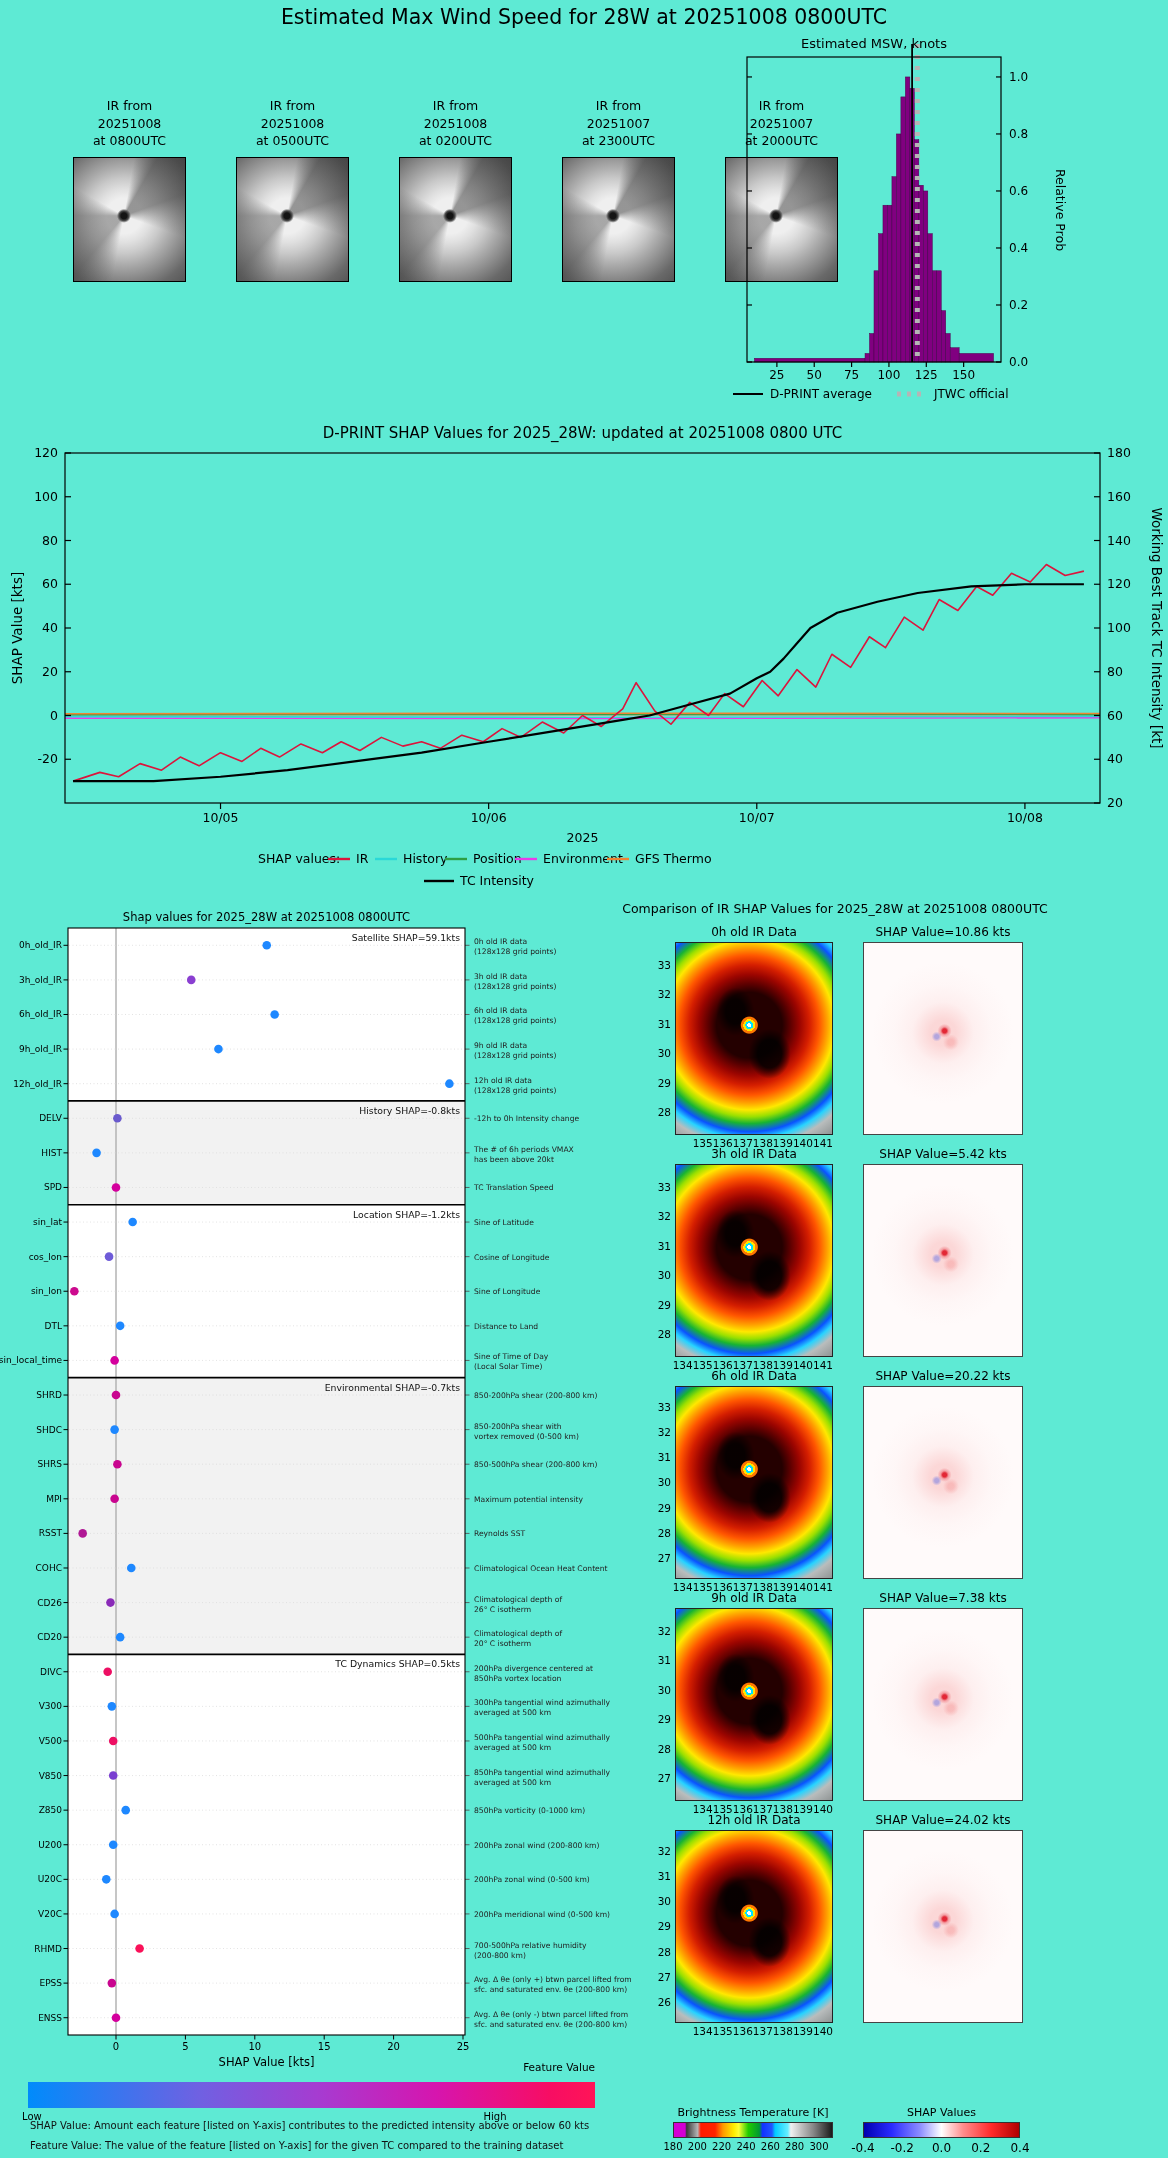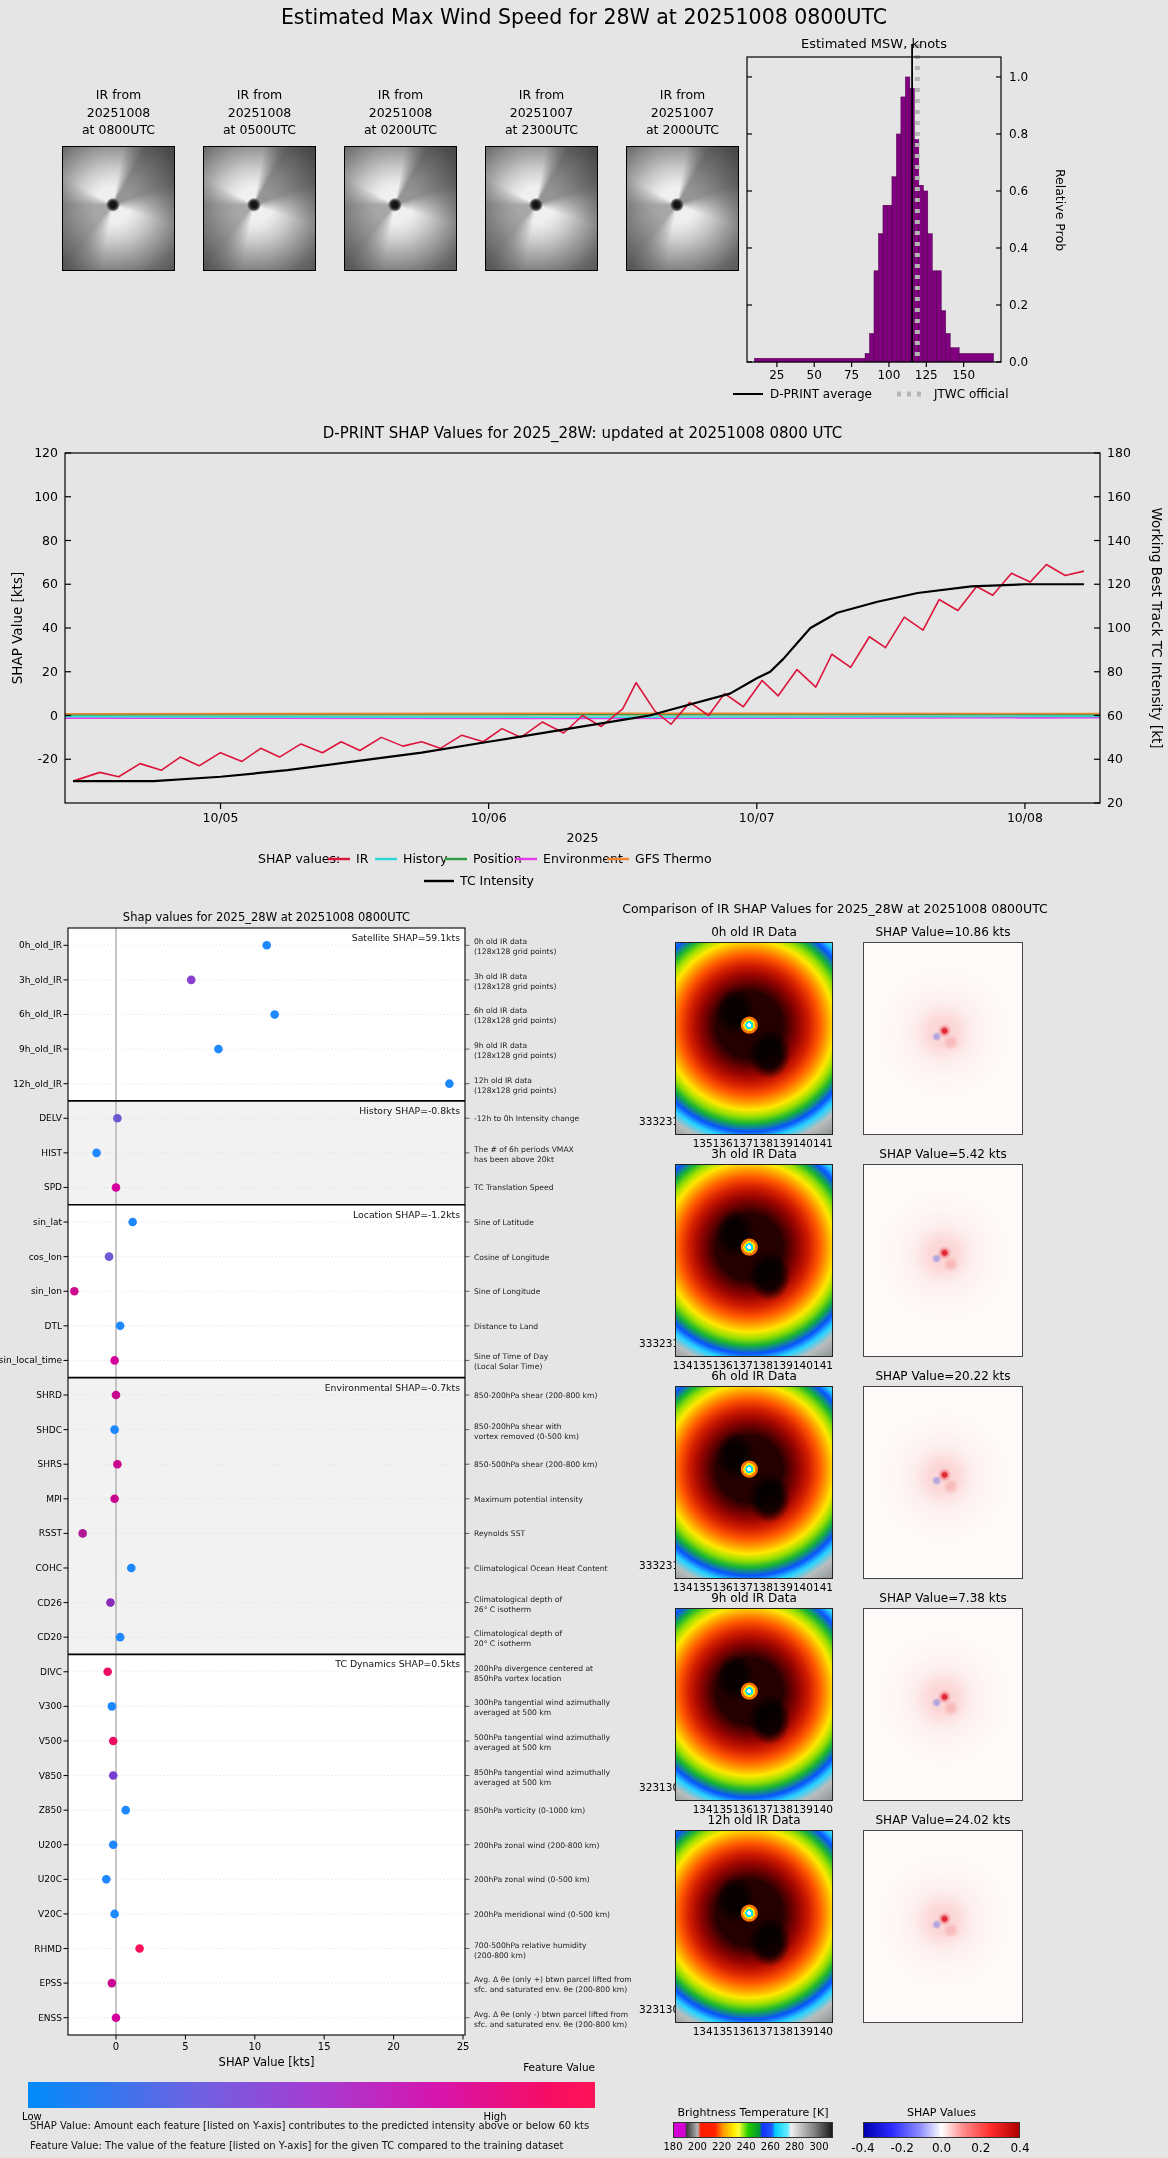--- a/index.html
+++ b/index.html
@@ -1,22 +1,22 @@
 <!DOCTYPE html>
 <html><head>
 <meta charset="utf-8">
 <style>
   html,body{margin:0;padding:0;background:#fff;font-family:"DejaVu Sans",sans-serif;color:#000}
-  #page{position:relative;width:1168px;height:2158px;background:#e5e5e5;overflow:hidden}
+  #page{position:relative;width:1168px;height:2158px;background:#5eead4;overflow:hidden}
   svg text{font-family:"DejaVu Sans",sans-serif}
 
   .suptitle{position:absolute;top:5px;left:0;width:100%;text-align:center;font-size:20.5px}
 
   .thumbs{position:absolute;top:86px;left:62px;display:flex;gap:28px}
-  .thumb{width:113px;margin:0}
+  .thumb{width:113px;margin:11px}
   .thumb-cap{font-size:12.5px;line-height:17.5px;text-align:center;white-space:pre-line;height:56px}
   .storm{width:111px;height:123px;border:1px solid #000;margin-top:4px;
     background:
       radial-gradient(circle at 45% 47%, #141414 0 3px, #4d4d4d 5px, rgba(0,0,0,0) 7px),
       conic-gradient(from 40deg at 45% 47%, rgba(40,40,40,.45) 0 30deg, rgba(0,0,0,0) 70deg 150deg, rgba(60,60,60,.40) 180deg 230deg, rgba(0,0,0,0) 260deg 330deg, rgba(40,40,40,.45) 350deg),
       radial-gradient(circle at 45% 47%, #efefef 0 20%, #e0e0e0 30%, #c9c9c9 42%, #ababab 55%, #8a8a8a 70%, #696969 85%, #575757 100%);}
 
   #overlay{position:absolute;top:0;left:0}
 
   .fv-label{position:absolute;top:2061px;left:395px;width:200px;text-align:right;font-size:10.5px}
@@ -41,21 +41,21 @@
       radial-gradient(ellipse at 60% 58%, rgba(0,0,0,.85) 0 9%, rgba(0,0,0,0) 16%),
       radial-gradient(ellipse at 38% 36%, rgba(0,0,0,.80) 0 7%, rgba(0,0,0,0) 14%),
       radial-gradient(circle at 47% 43%, #240000 0 24%, #5c0000 30%, #9c0500 37%, #d41e00 44%, #ff5500 51%, #ffa200 57%, #ffe800 62%, #9be000 67%, #18b432 72%, #0a53ff 78%, #27d3ff 83%, #b9bdbd 89%, #8f9494 100%);}
   .shap-map{left:863px;top:17px;width:160px;height:193px;border-color:#444;
     background:
       radial-gradient(circle at 51% 46%, rgba(225,30,45,.95) 0 2px, rgba(225,30,45,.30) 4px, rgba(0,0,0,0) 7px),
       radial-gradient(circle at 46% 49%, rgba(70,90,230,.40) 0 2px, rgba(0,0,0,0) 5px),
       radial-gradient(circle at 55% 52%, rgba(240,100,100,.25) 0 3px, rgba(0,0,0,0) 8px),
       radial-gradient(circle at 50% 47%, rgba(245,150,150,.35) 0 10%, rgba(248,190,190,.18) 24%, rgba(250,220,220,.12) 38%, rgba(0,0,0,0) 55%),
       #fffafa;}
-  .yticks{position:absolute;left:639px;top:17px;width:32px;height:193px;display:flex;justify-content:space-around;align-items:flex-end;font-size:10.5px;padding:8px 0;box-sizing:border-box}
+  .yticks{position:absolute;left:639px;top:17px;width:32px;height:193px;display:flex;flex-direction:column;justify-content:space-around;align-items:flex-end;font-size:10.5px;padding:8px 0;box-sizing:border-box}
   .xticks{position:absolute;left:675px;top:212px;width:158px;display:flex;justify-content:flex-end;font-size:10.5px}
 
   .bt-title{position:absolute;top:2106px;left:638px;width:230px;text-align:center;font-size:11px}
   .bt-bar{position:absolute;top:2122px;left:673px;width:160px;height:16px;border:1px solid #333;box-sizing:border-box;
     background:linear-gradient(90deg,#d400d4 0,#d400d4 7%,#3a3a3a 8%,#b5b5b5 15%,#ff1a00 17%,#ff2200 26%,#ff9900 31%,#ffee00 38%,#ffff33 41%,#22cc00 47%,#009933 54%,#1133ff 56%,#2255ff 62%,#00ccff 64%,#66eeff 72%,#f0f0f0 74%,#888888 88%,#1a1a1a 100%)}
   .bt-ticks{position:absolute;top:2141px;left:673px;width:160px;height:14px;font-size:10px}
   .bt-ticks span,.sv-ticks span{position:absolute;transform:translateX(-50%);top:0}
   .sv-title{position:absolute;top:2106px;left:863px;width:157px;text-align:center;font-size:11px}
   .sv-bar{position:absolute;top:2122px;left:863px;width:157px;height:16px;border:1px solid #333;box-sizing:border-box;
     background:linear-gradient(90deg,#0000b0,#2b2bff 18%,#8c8cff 36%,#ffffff 50%,#ff8c8c 64%,#ff2b2b 82%,#b00000)}

